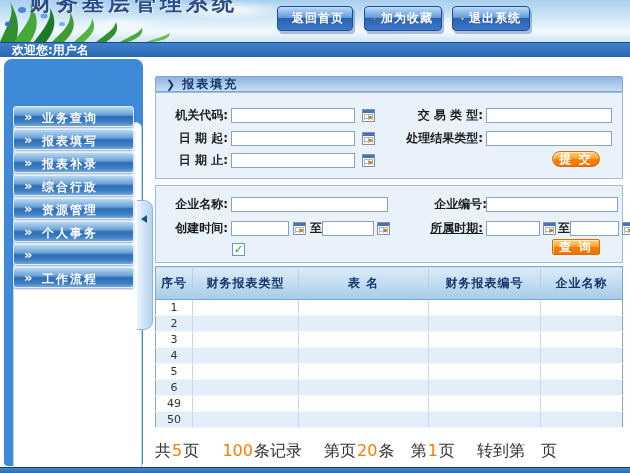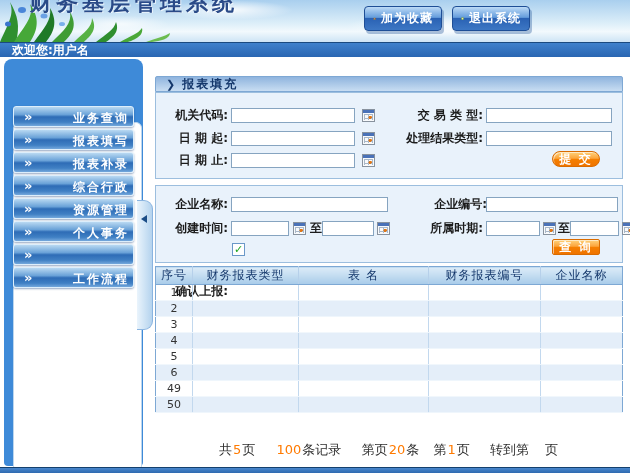--- a/index.html
+++ b/index.html
@@ -39,21 +39,21 @@
   .side-header { position:absolute; left:17px; top:68px; width:113px; height:25px;
     border:1px solid #fff; border-radius:8px;
     background:linear-gradient(180deg,#eaf5fd 0%,#a9cef2 55%,#7db2e6 100%);
     color:#123a6e; font-size:14px; font-weight:bold; letter-spacing:4px;
     text-align:center; line-height:23px; box-shadow:0 1px 2px rgba(40,90,160,.4); }
   .menu-item { position:absolute; left:13px; width:121px; height:21px; cursor:pointer;
     border:1px solid #ddeefb; border-radius:3px;
     background:linear-gradient(180deg,#b9d9f2 0%,#6aa2d8 40%,#2e6cb6 52%,#4080c4 80%,#74a8dc 100%);
     box-shadow:0 1px 2px rgba(20,60,120,.45); color:#fff; font-size:12px; font-weight:bold; }
   .menu-chevron { position:absolute; left:10px; top:2px; font-size:13px; color:#fff; letter-spacing:-1px; }
-  .menu-label { position:absolute; left:28px; right:4px; top:3px; text-align:right; letter-spacing:2px; }
+  .menu-label { position:absolute; left:28px; right:4px; top:3px; text-align:left; letter-spacing:2px; }
   .collapse-tab { position:absolute; left:137px; top:200px; width:16px; height:130px; cursor:pointer;
     background:linear-gradient(90deg,#eaf4fc,#b4d3ee); border:1px solid #8ab4e0; border-left:none;
     border-radius:0 9px 9px 0; }
   .collapse-arrow { position:absolute; left:4px; top:14px; width:0; height:0;
     border-top:4px solid transparent; border-bottom:4px solid transparent; border-right:6px solid #1a4c86; }
 
   
   .sec-header { position:absolute; left:155px; top:76px; width:468px; height:16px;
     background:linear-gradient(180deg,#8fb4de 0%,#c8ddf2 100%); border:1px solid #7ea8d4;
     border-radius:2px 2px 0 0; color:#14376b; font-size:12px; font-weight:bold; line-height:14px;
@@ -79,31 +79,31 @@
     background:linear-gradient(180deg,#ffd27a 0%,#fca53c 45%,#f57f00 52%,#ef7400 100%);
     border:1px solid #d96b00; border-radius:2px; color:#fff; font-weight:bold; font-size:12px;
     line-height:14px; text-align:center; letter-spacing:2px;
     box-shadow:inset 1px 1px 0 rgba(255,255,255,.55); }
   .chk { position:absolute; width:13px; height:13px; background:#fff; border:1px solid #6a98c8;
     font-size:11px; line-height:11px; font-weight:bold; color:#1fa51f; text-align:center; cursor:pointer; }
 
   
   .tbl-wrap { position:absolute; left:155px; top:266px; width:467px; }
   table { border-collapse:collapse; table-layout:fixed; width:467px; border:1px solid #7da8d4; }
-  thead th { height:18px; background:linear-gradient(180deg,#dcecf8,#a8cbe9);
+  thead th { height:33px; background:linear-gradient(180deg,#dcecf8,#a8cbe9);
     border-bottom:1px solid #7da8d4; border-right:1px solid #b6d0ea;
-    color:#14376b; font-size:12px; font-weight:normal; letter-spacing:1px; }
+    color:#14376b; font-size:12px; font-weight:bold; letter-spacing:1px; }
   tbody td { height:16px; border-right:1px solid #c2d8ee; border-bottom:1px solid rgba(240,246,252,.9);
     font-size:11px; color:#333; text-align:center; }
   tbody tr:nth-child(even) { background:#e4eef9; }
   thead th:last-child, tbody td:last-child { border-right:none; }
 
   
-  .pager { position:absolute; left:155px; top:441px; width:467px; text-align:center;
-    font-size:13px; color:#303030; white-space:nowrap; }
+  .pager { position:absolute; left:155px; top:441px; width:467px; 
+    font-size:16px; color:#303030; white-space:nowrap; }
   .pnum { color:#ff7a00; padding:0 1px; }
   .pgap { display:inline-block; width:12px; }
   .goto-gap { display:inline-block; width:16px; }
 
   
   .bottom-bar { position:absolute; left:0; top:467px; width:630px; height:6px;
     background:linear-gradient(180deg,#4886cc,#2f6ab0); border-top:1px solid #14406e; }
 </style>
 </head>
 <body>
@@ -131,20 +131,27 @@
     <div class="towers">
       
       
       
     </div>
 
     <div class="banner-title-clip">
       <span>财务基层管理系统</span>
     </div>
 
+    <div class="top-btn" style="left:277px; width:76px;">
+      <svg width="15" height="15" viewBox="0 0 16 16">
+        <circle cx="8" cy="8" r="7.3" fill="#3aa63a" stroke="#d8f0d8" stroke-width="1.2"></circle>
+        <path d="M8 3 L12 8 H9.6 V12 H6.4 V8 H4 Z" fill="#fff"></path>
+      </svg>
+      <span>返回首页</span>
+    </div>
     <div class="top-btn" style="left:364px; width:78px;">
       <svg width="17" height="15" viewBox="0 0 18 15">
         <path d="M2 10 L14 10 L16.5 13.5 L4.5 13.5 Z" fill="#e8a020" stroke="#a86a10" stroke-width="0.5"></path>
         <path d="M3 7 L15 7 L16.8 10 L4.8 10 Z" fill="#d84820" stroke="#902c10" stroke-width="0.5"></path>
         <path d="M4 2.5 L9 4.5 L14 2.5 L14 6 L9 8 L4 6 Z" fill="#f8d040" stroke="#b89010" stroke-width="0.5"></path>
         <path d="M9 4.5 L9 8" stroke="#fff" stroke-width="0.8"></path>
       </svg>
       <span>加为收藏</span>
     </div>
     <div class="top-btn" style="left:452px; width:78px;">
@@ -228,21 +235,21 @@
   <input class="fin" style="left: 231px; top: 197px; width: 157px;">
   <span class="flabel r" style="left:409px; top:197px;">企业编号:</span>
   <input class="fin" style="left: 486px; top: 197px; width: 132px;">
 
   <span class="flabel" style="left:160px; top:221px;">创建时间:</span>
   <input class="fin" style="left: 231px; top: 221px; width: 58px;">
   <span class="cal" style="left:293px; top:222px;"></span>
   <span class="to-sep" style="left:310px; top:221px;">至</span>
   <input class="fin" style="left: 322px; top: 221px; width: 52px;">
   <span class="cal" style="left:377px; top:222px;"></span>
-  <span class="flabel r" style="left:405px; top:221px;">所属时期:</span>
+  <span class="flabel r" style="left:405px; top:221px;text-decoration:underline;">所属时期:</span>
   <input class="fin" style="left: 486px; top: 221px; width: 54px;">
   <span class="cal" style="left:543px; top:222px;"></span>
   <span class="to-sep" style="left:558px; top:221px;">至</span>
   <input class="fin" style="left: 570px; top: 221px; width: 49px;">
   <span class="cal" style="left:622px; top:222px;"></span>
 
   <span class="flabel" style="left:160px; top:243px;margin-top:41px;">确认上报:</span>
   <span class="chk" style="left:232px; top:243px;">✓</span>
   <button class="btn-orange" style="left:552px; top:239px;">查 询</button>
 

